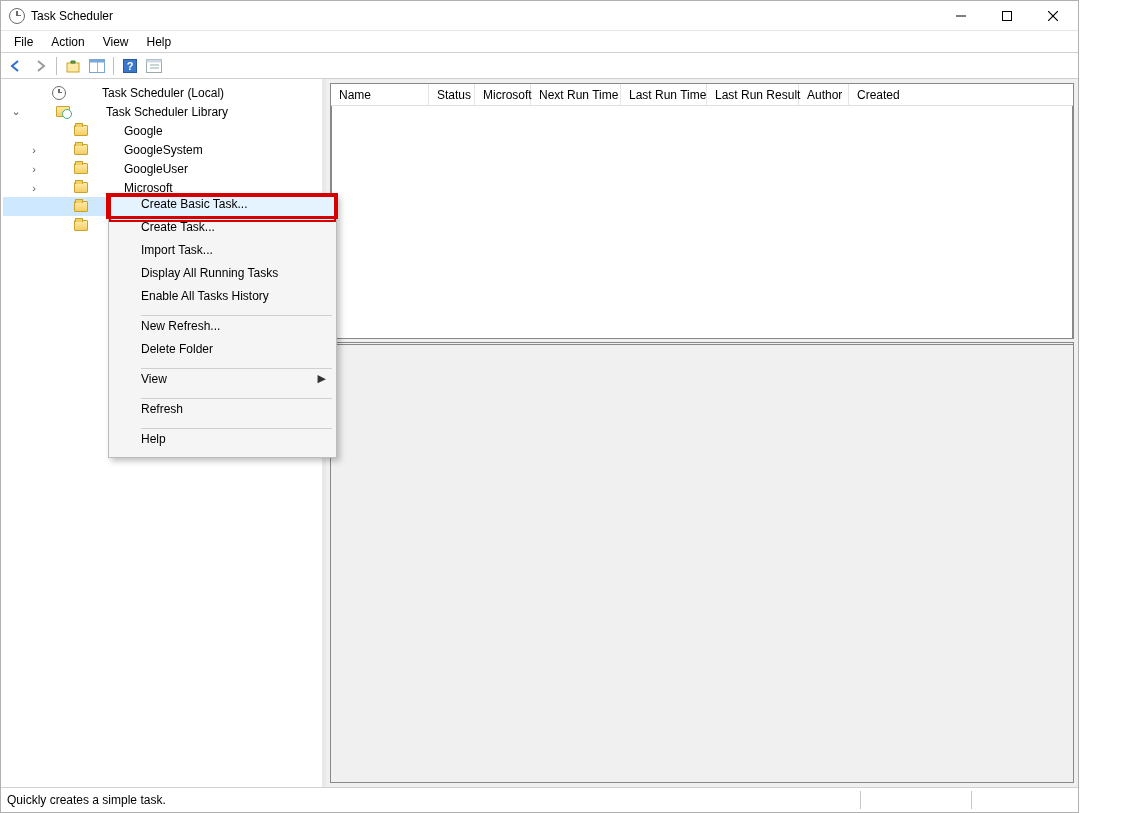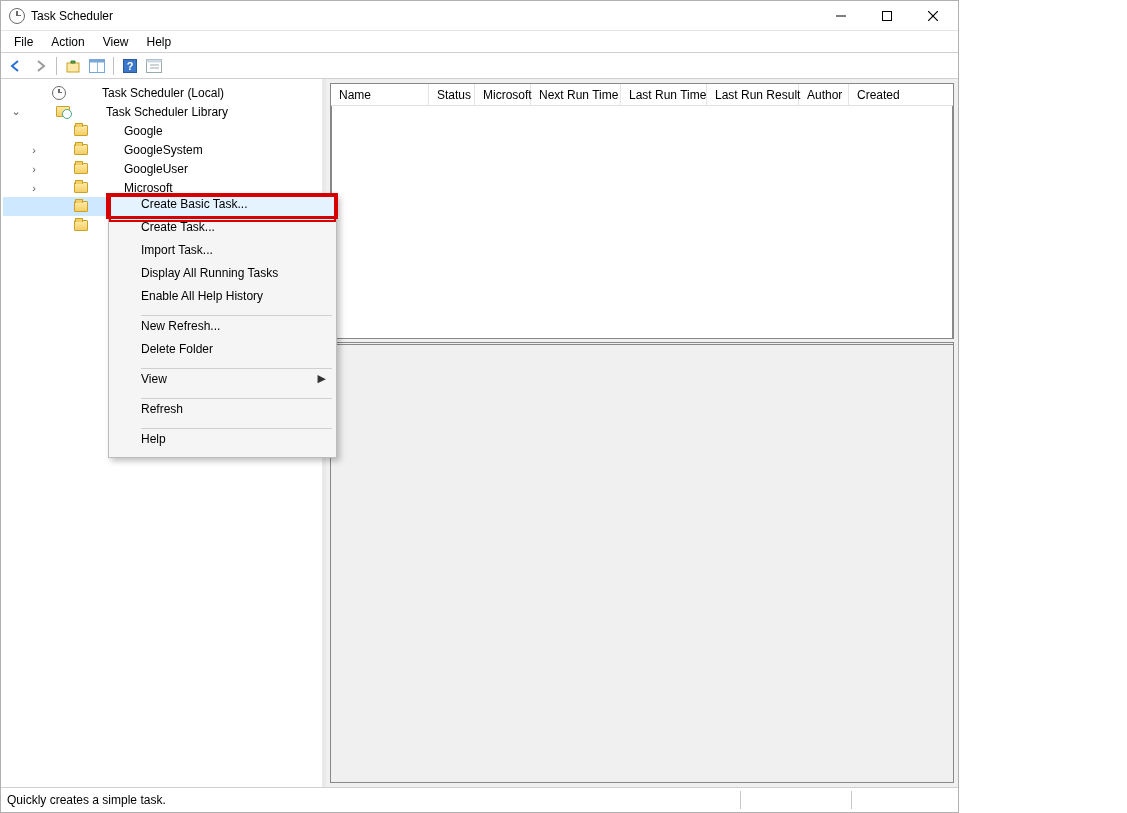--- a/index.html
+++ b/index.html
@@ -7,21 +7,21 @@
     margin: 0;
     font-family: "Segoe UI", Tahoma, sans-serif;
     font-size: 12px;
     background: #fff;
     width: 1127px;
     height: 813px;
     overflow: hidden;
     position: relative;
     color: #000;
   }
-  .window { width: 959px; height: 813px; border: 1px solid #b0b0b0; display: flex; flex-direction: column; background:#fff; }
+  .window { width: 1079px; height: 813px; border: 1px solid #b0b0b0; display: flex; flex-direction: column; background:#fff; }
   .titlebar { height: 30px; display: flex; align-items: center; padding: 0 2px 0 8px; border-bottom:1px solid #e5e5e5; }
   .titlebar .app-icon { width:16px; height:16px; border:1.5px solid #6a6a6a; border-radius:50%; position:relative; margin-right:6px; }
   .titlebar .app-icon::before { content:""; position:absolute; width:5px; height:1.5px; background:#6a6a6a; left:6px; top:6px; transform-origin:left; }
   .titlebar .app-icon::after { content:""; position:absolute; width:1.5px; height:5px; background:#6a6a6a; left:6px; top:2px; }
   .title-text { font-size:12px; flex:0 0 auto; }
   .titlebar .spacer { flex:1; }
   .win-btn { width:46px; height:30px; display:flex; align-items:center; justify-content:center; }
   .win-btn svg { width:10px; height:10px; }
   .menubar { height:22px; display:flex; align-items:center; padding:0 4px; border-bottom:1px solid #d0d0d0; }
   .menubar .mi { padding:2px 9px; font-size:12px; }
@@ -241,21 +241,21 @@
   <div class="cm-item">
       <span>Create Task...</span>
     </div>
   <div class="cm-item">
       <span>Import Task...</span>
     </div>
   <div class="cm-item">
       <span>Display All Running Tasks</span>
     </div>
   <div class="cm-item">
-      <span>Enable All Help History</span>
+      <span>Enable All Tasks History</span>
     </div>
   <div class="cm-sep"></div>
   <div class="cm-item">
       <span>New Refresh...</span>
     </div>
   <div class="cm-item">
       <span>Delete Folder</span>
     </div>
   <div class="cm-sep"></div>
   <div class="cm-item">

